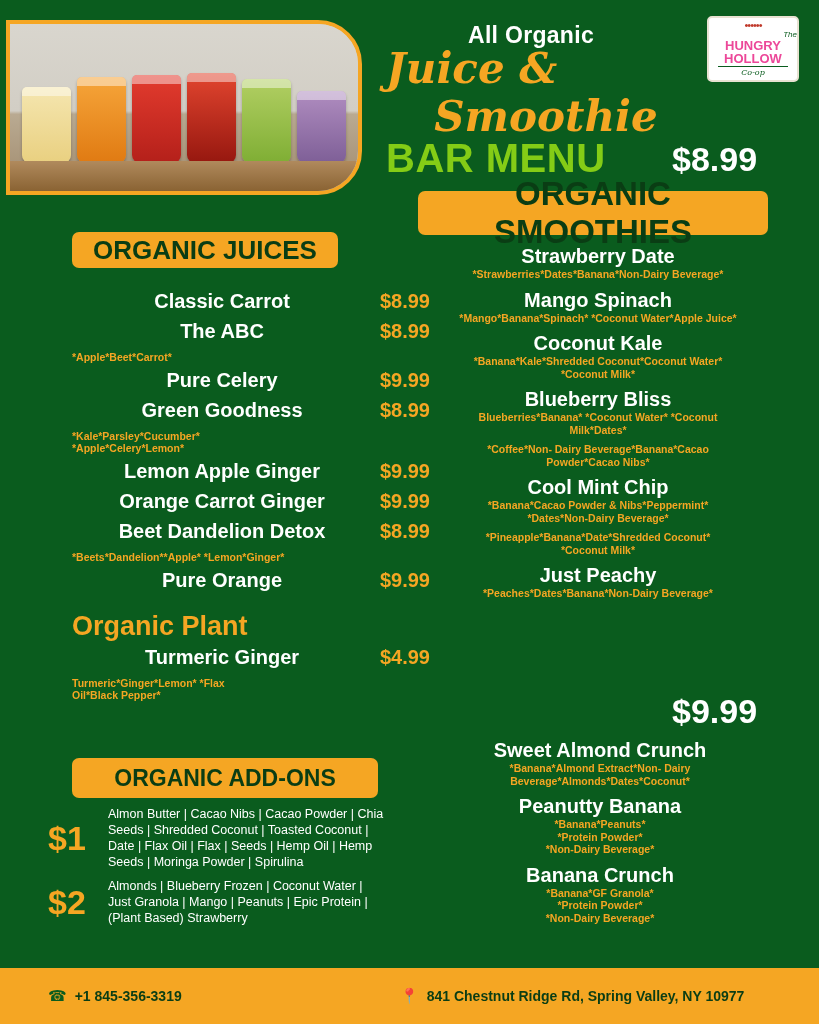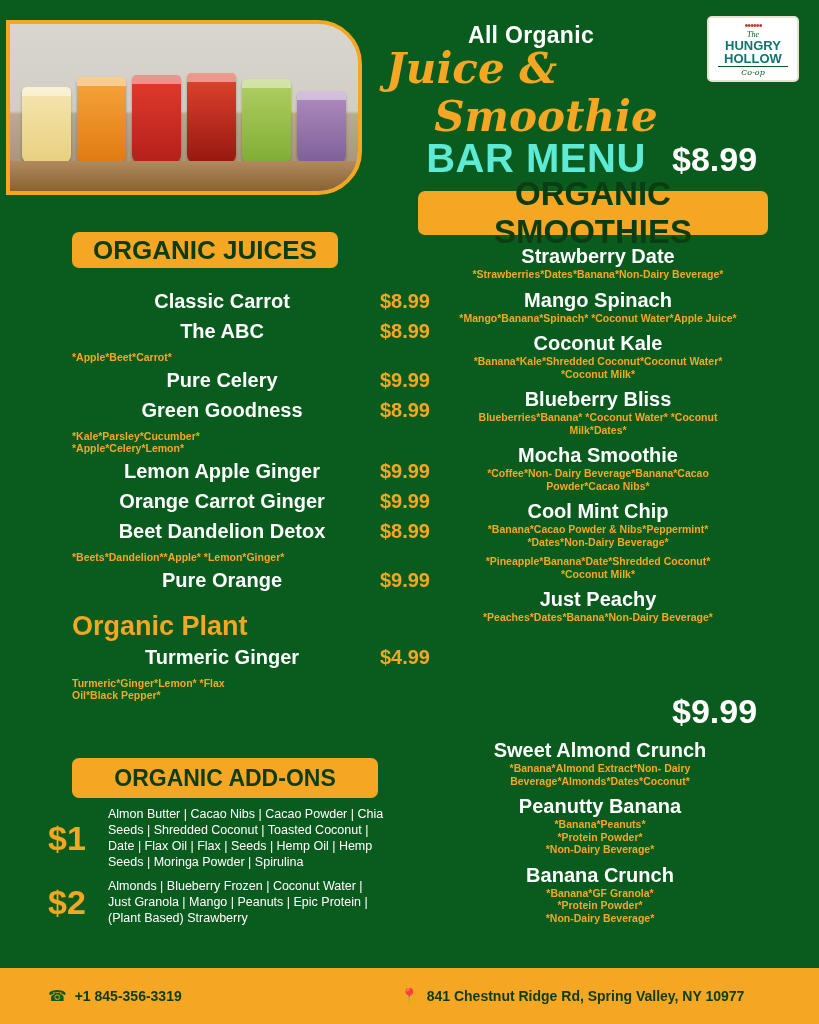--- a/index.html
+++ b/index.html
@@ -57,44 +57,44 @@
   .script2 {
     position: absolute; left: 386px; top: 96px; width: 320px;
     text-align: center;
     color: #f5a623;
     font-family: "DejaVu Serif", serif;
     font-style: italic; font-weight: bold;
     font-size: 42px; line-height: 1.02;
   }
   .bar-menu {
     position: absolute; left: 386px; top: 136px; width: 300px;
-    text-align: center;
-    color: #5eead4; font-size: 40px; font-weight: bold; letter-spacing: .5px;
+    text-align: left;
+    color: #84cc16; font-size: 40px; font-weight: bold; letter-spacing: .5px;
   }
   .price-top {
     position: absolute; left: 672px; top: 140px;
     color: #fff; font-size: 34px; font-weight: bold;
   }
   .price-mid {
     position: absolute; left: 672px; top: 692px;
     color: #fff; font-size: 34px; font-weight: bold;
   }
 
   
   .logo {
     position: absolute; right: 20px; top: 16px;
     width: 92px; height: 66px;
     background: #fff; border-radius: 5px;
     border: 2px solid #e8e2d2;
     text-align: center;
     padding-top: 2px;
   }
   .logo .berries { font-size: 11px; line-height: 10px; letter-spacing: -1px; color:#c0392b; }
-  .logo .the { font-family: Liberation Serif, serif; font-style: italic; font-size: 8px; color:#0a5c1e; }
-  .logo .hh { font-size: 13px; font-weight: bold; color: #0f766e; line-height: 13px; }
+  .logo .the { font-family: Liberation Sans, sans-serif; font-style: italic; font-size: 8px; color:#0a5c1e;text-align:right; }
+  .logo .hh { font-size: 13px; font-weight: bold; color: #ec4899; line-height: 13px; }
   .logo .coop { font-family: "DejaVu Serif", serif; font-style: italic; font-size: 8px; color:#0a5c1e; }
   .logo .rule { width: 70px; height: 1px; background:#0a5c1e; margin: 1px auto; }
 
   
   .pill {
     position: absolute;
     background: #f5a623;
     color: #0a3d14;
     font-weight: bold;
     border-radius: 7px;
@@ -252,21 +252,20 @@
       <div class="sname">Coconut Kale</div>
       <div class="sdesc" style="white-space:pre-line">*Banana*Kale*Shredded Coconut*Coconut Water*
 *Coconut Milk*</div>
     </div>
     <div class="sm">
       <div class="sname">Blueberry Bliss</div>
       <div class="sdesc" style="white-space:pre-line">Blueberries*Banana* *Coconut Water* *Coconut
 Milk*Dates*</div>
     </div>
     <div class="sm">
-      <div class="sname">Mocha Smoothie</div>
       <div class="sdesc" style="white-space:pre-line">*Coffee*Non- Dairy Beverage*Banana*Cacao
 Powder*Cacao Nibs*</div>
     </div>
     <div class="sm">
       <div class="sname">Cool Mint Chip</div>
       <div class="sdesc" style="white-space:pre-line">*Banana*Cacao Powder &amp; Nibs*Peppermint*
 *Dates*Non-Dairy Beverage*</div>
     </div>
     <div class="sm">
       <div class="sdesc" style="white-space:pre-line">*Pineapple*Banana*Date*Shredded Coconut*

